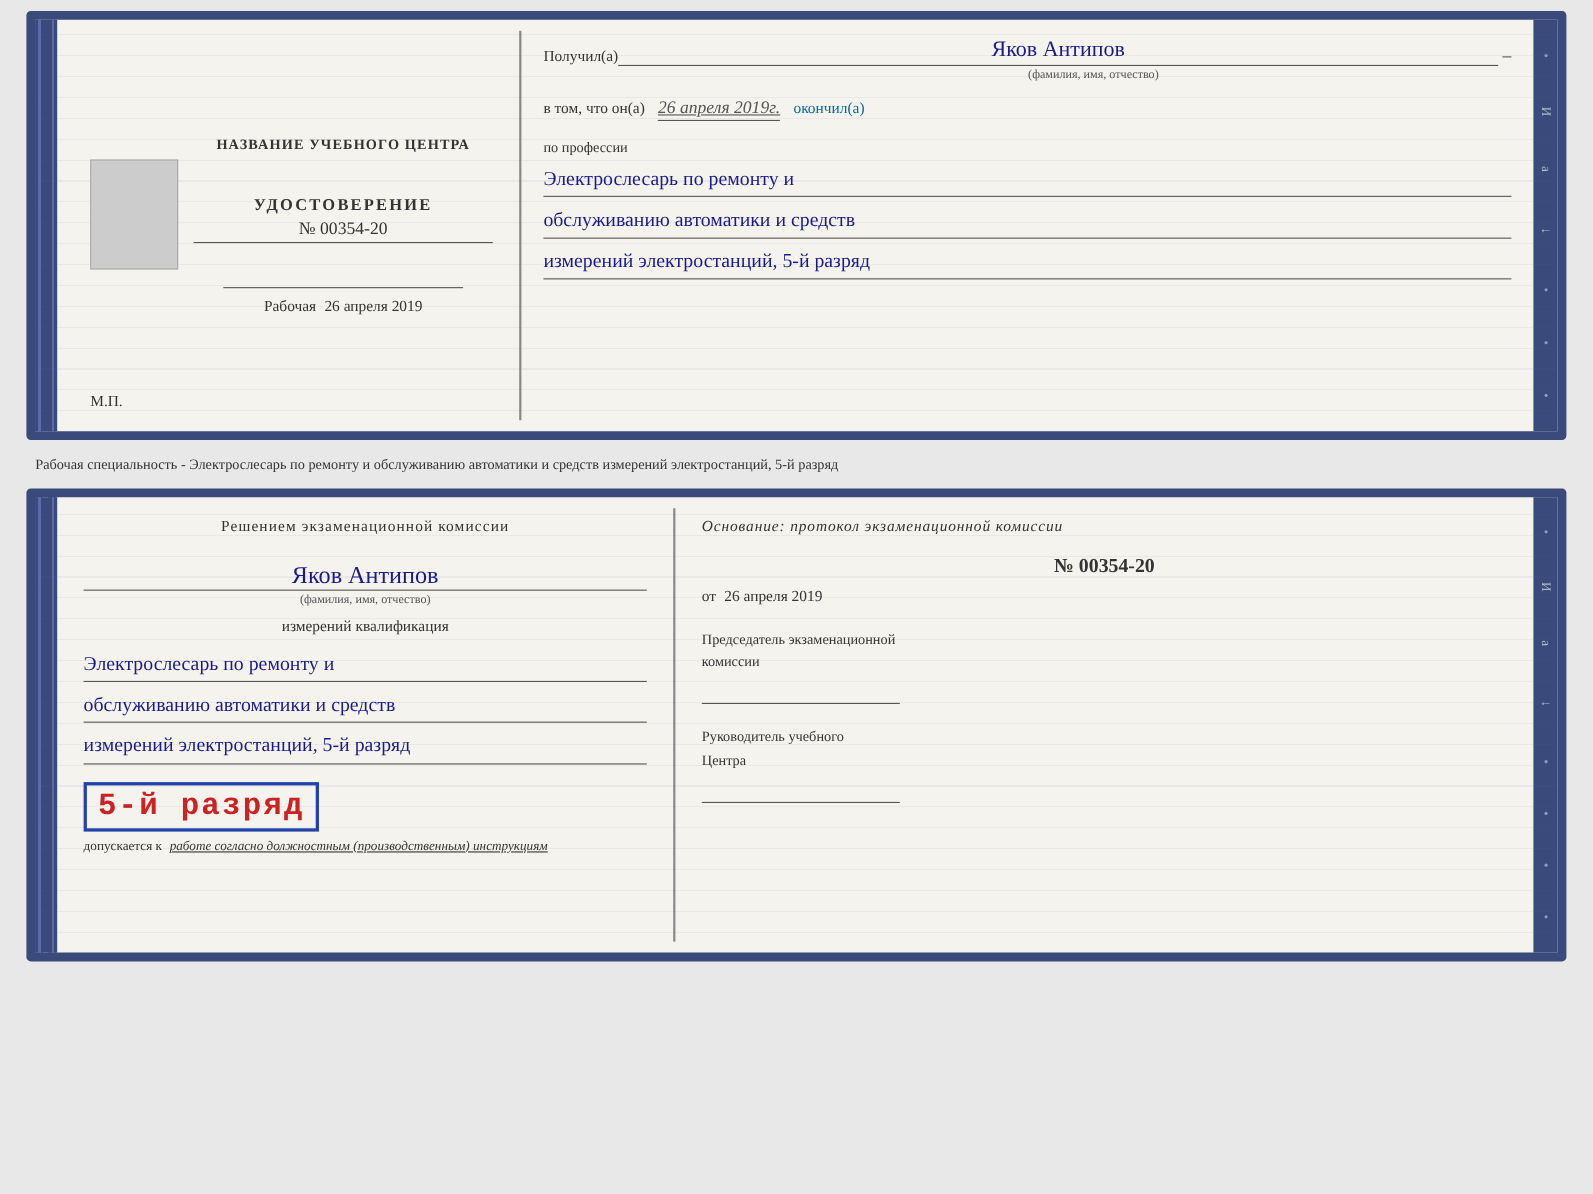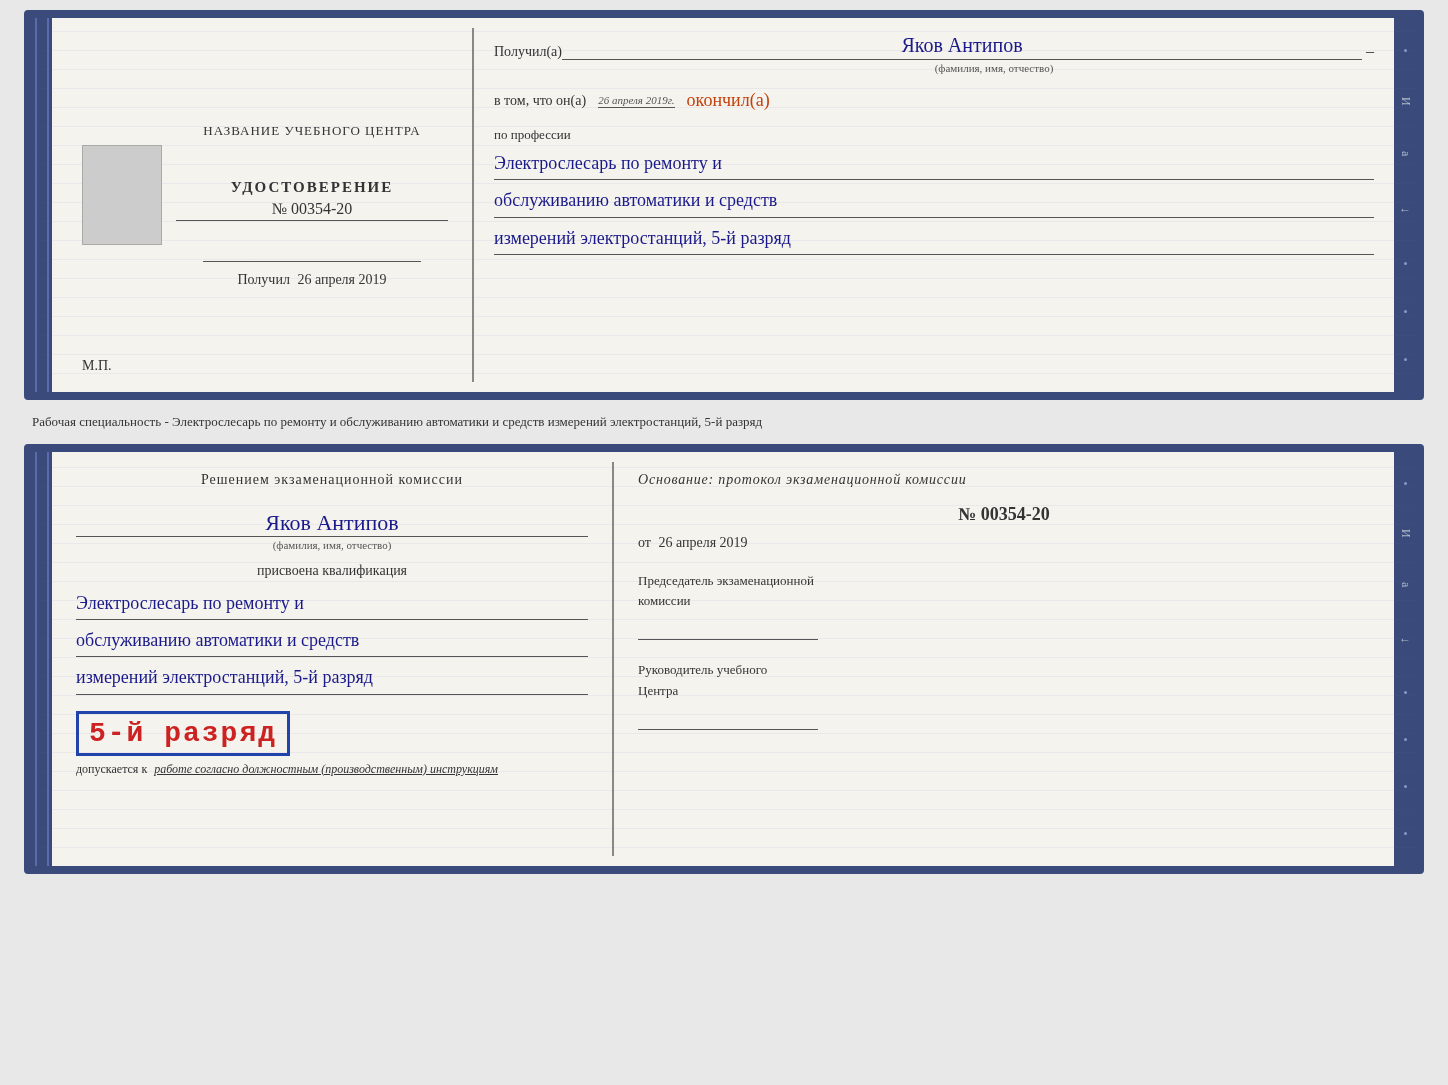--- a/index.html
+++ b/index.html
@@ -69,20 +69,21 @@
     
     .top-doc {
       min-height: 390px;
     }
 
     .school-name-label {
       font-size: 13px;
       letter-spacing: 1px;
       color: #333;
       margin-bottom: 40px;
+      font-weight: bold;
     }
 
     .udostoverenie-label {
       font-size: 15px;
       letter-spacing: 2px;
       font-weight: bold;
       color: #333;
     }
 
     .doc-number {
@@ -155,29 +156,30 @@
       font-size: 14px;
       color: #333;
       margin-top: 8px;
       display: flex;
       align-items: center;
       gap: 4px;
     }
 
     .underline-text {
       font-style: italic;
-      font-size: 11px;
+      font-size: 16px;
       color: #333;
       border-bottom: 1px solid #555;
       padding-bottom: 1px;
+      text-decoration: underline;
     }
 
     .okончил-text {
-      font-size: 18px;
-      color: #c2410c;
+      font-size: 14px;
+      color: #0369a1;
     }
 
     .org-block {
       margin-top: 16px;
       font-size: 13px;
       text-align: center;
       line-height: 1.7;
       color: #333;
       letter-spacing: 0.5px;
     }
@@ -345,21 +347,21 @@
   <div class="doc-left"></div>
 
   <div class="panel-half" style="position:relative; max-width: 420px; display:flex; flex-direction:column; align-items:center; justify-content:center;">
     <div class="photo-placeholder"></div>
     <div style="margin-left:100px; width:calc(100% - 100px); text-align:center;">
       <div class="school-name-label">НАЗВАНИЕ УЧЕБНОГО ЦЕНТРА</div>
       <div class="udostoverenie-label">УДОСТОВЕРЕНИЕ</div>
       <div class="doc-number">№ 00354-20</div>
       <div style="border-bottom:1px solid #555; width:80%; margin: 20px auto 10px;"></div>
       <div class="vydano-line">
-        <span>Получил</span>
+        <span>Рабочая</span>
         <span style="margin-left:4px;">26 апреля 2019</span>
       </div>
     </div>
     <div class="mp-label">М.П.</div>
   </div>
 
   <div class="divider-vertical"></div>
 
   <div class="panel-half right-top-panel">
 
@@ -396,21 +398,21 @@
 
 <div class="separator-text">Рабочая специальность - Электрослесарь по ремонту и обслуживанию автоматики и средств измерений электростанций, 5-й разряд</div>
 
 <div class="document-panel bottom-doc">
   <div class="doc-left"></div>
 
   <div class="panel-half" style="max-width:560px;">
     <div class="resheniye-text">Решением экзаменационной комиссии</div>
     <div class="handwritten-name-bottom">Яков Антипов</div>
     <div class="fio-label-center">(фамилия, имя, отчество)</div>
-    <div class="prisvoyena-text">присвоена квалификация</div>
+    <div class="prisvoyena-text">измерений квалификация</div>
 
     <div class="qualification-handwritten">Электрослесарь по ремонту и</div>
     <div class="qualification-handwritten">обслуживанию автоматики и средств</div>
     <div class="qualification-handwritten">измерений электростанций, 5-й разряд</div>
 
     <div style="margin-top:10px;">
       <div class="razryad-badge">
         <span class="razryad-text">5-й разряд</span>
       </div>
     </div>

